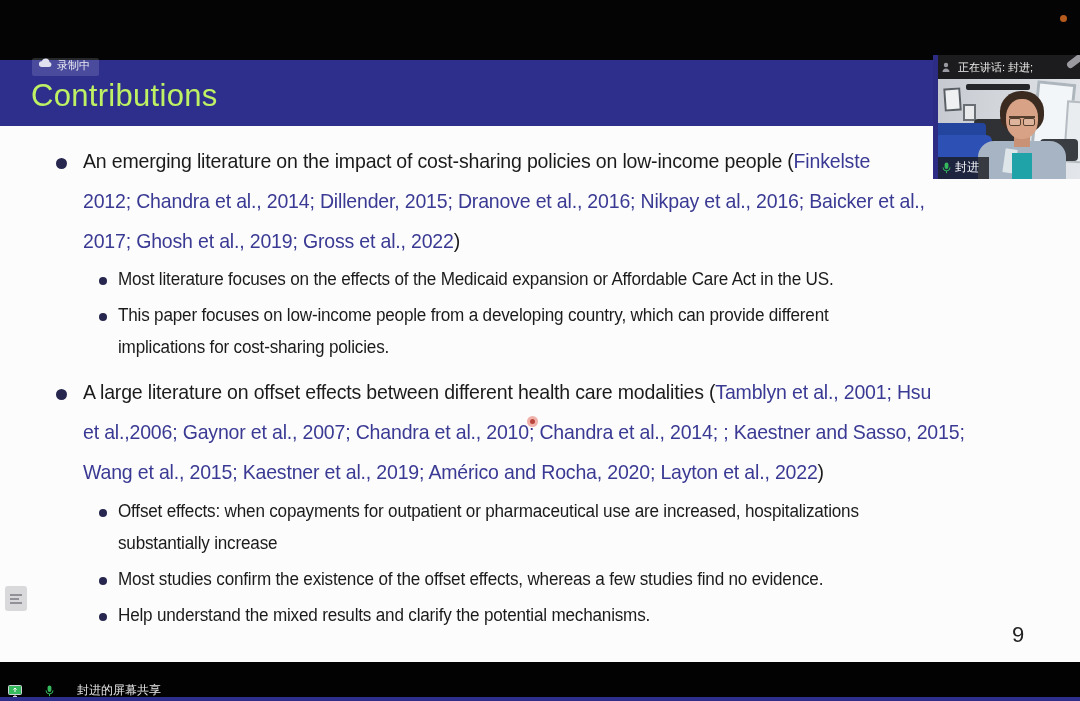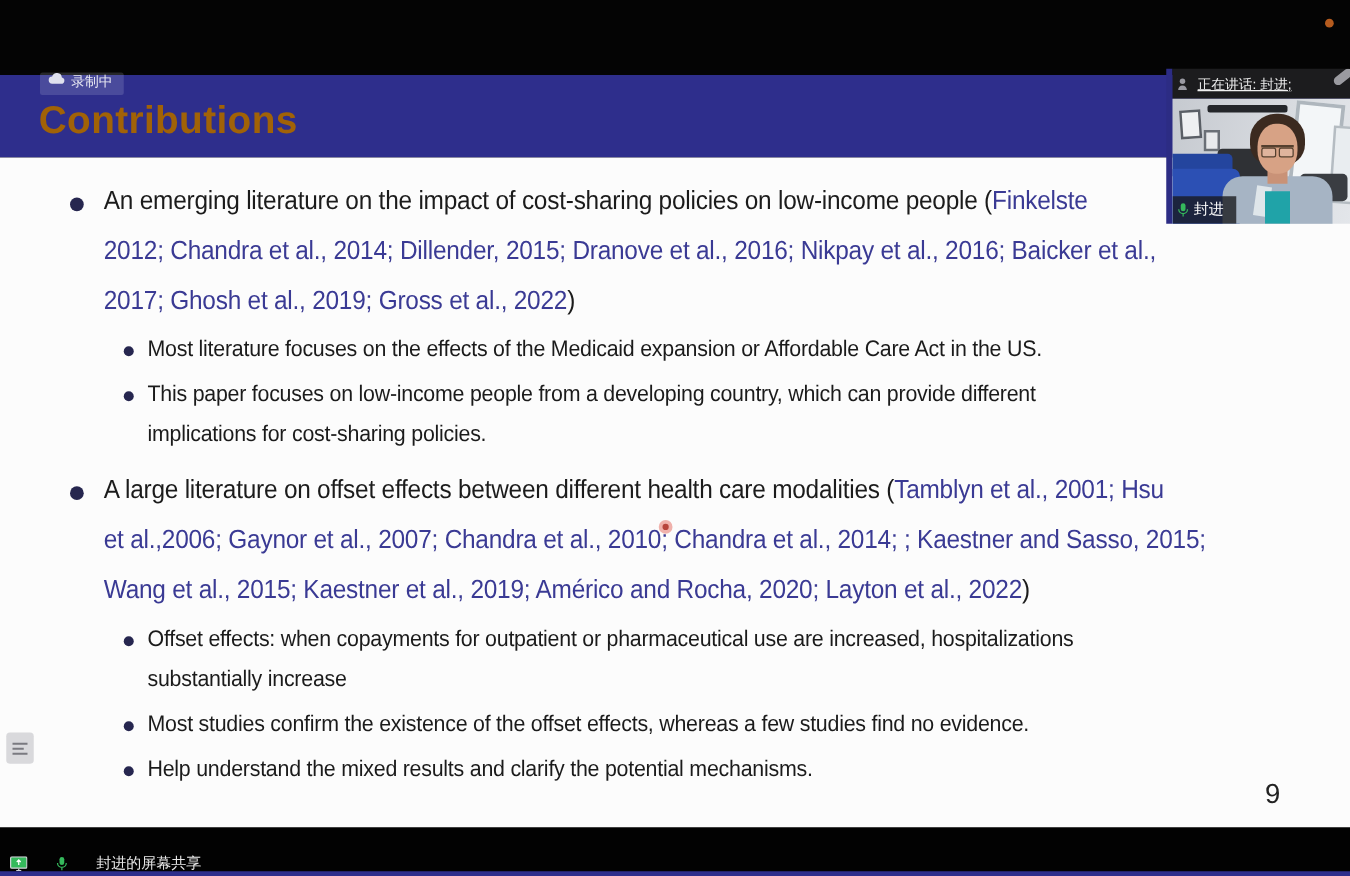--- a/index.html
+++ b/index.html
@@ -1,39 +1,39 @@
 <!DOCTYPE html>
 <html><head>
 <meta charset="utf-8">
 <style>
   html,body{margin:0;padding:0;background:#000;}
   #stage{position:relative;width:1080px;height:701px;background:#040404;overflow:hidden;
          font-family:"Liberation Sans",sans-serif;}
   
   .slide-header{position:absolute;left:0;top:60px;width:1080px;height:66px;background:#2e2e8c;}
   .slide-body{position:absolute;left:0;top:126px;width:1080px;height:536px;background:#fcfcfc;}
-  .slide-title{position:absolute;left:31px;top:78px;font-size:31px;color:#a16207;letter-spacing:.3px;font-weight:bold;}
+  .slide-title{position:absolute;left:31px;top:78px;font-size:31px;color:#bef264;letter-spacing:.3px;}
   .line{position:absolute;white-space:nowrap;transform-origin:left top;color:#1b1b1b;}
   .lv1{font-size:21px;letter-spacing:-.2px;transform:scaleX(.93);}
   .lv2{font-size:18px;letter-spacing:-.2px;transform:scaleX(.95);}
   .cite{color:#3a3a94;}
   .dot1{position:absolute;width:11px;height:11px;border-radius:50%;background:#26264f;}
   .dot2{position:absolute;width:8px;height:8px;border-radius:50%;background:#26264f;}
   .page-num{position:absolute;left:1012px;top:622px;font-size:22px;color:#222;}
   .pointer{position:absolute;left:527px;top:416px;width:11px;height:11px;border-radius:50%;
            background:rgba(229,115,104,.55);}
   .pointer span{position:absolute;left:3px;top:3px;width:5px;height:5px;border-radius:50%;background:#b8453c;}
   
   .rec-badge{position:absolute;left:32px;top:58px;height:18px;display:flex;gap:5px;
              padding:0 9px 0 6px;background:rgba(225,228,244,.16);border-radius:2px;
              color:#e9e9f2;font-size:11px;}
   
   .video-panel{position:absolute;left:933px;top:55px;width:147px;height:124px;border-left:5px solid #2c2c84;box-sizing:border-box;}
   .video-banner{position:relative;height:24px;background:#1c1c1e;display:flex;align-items:center;gap:5px;
-                padding:0 3px;color:#efefef;font-size:11px;overflow:hidden;text-decoration:underline;}
+                padding:0 3px;color:#efefef;font-size:11px;overflow:hidden;}
   .pin-wedge{position:absolute;right:-3px;top:3px;width:17px;height:7px;background:#9a9aa0;border-radius:4px;
              transform:rotate(-38deg);}
   .video-frame{position:relative;width:142px;height:100px;overflow:hidden;
                background:linear-gradient(100deg,#c6cad0 0%,#d8dbe0 60%,#e3e6ea 100%);text-align:right;}
   .beam{position:absolute;left:28px;top:5px;width:64px;height:6px;background:#24262a;border-radius:2px;}
   .win1{position:absolute;right:7px;top:3px;width:33px;height:60px;background:#f3f6f8;border:3px solid #aeb6bd;transform:rotate(6deg);}
   .win2{position:absolute;right:-7px;top:22px;width:18px;height:58px;background:#e9edf0;border:2px solid #b5bcc2;transform:rotate(4deg);}
   .art1{position:absolute;left:6px;top:9px;width:13px;height:19px;background:#eef0f2;border:2px solid #5a5f66;transform:rotate(-4deg);}
   .art2{position:absolute;left:25px;top:25px;width:9px;height:13px;background:#e8eaec;border:2px solid #6a6f76;}
   .sofa-back{position:absolute;left:-4px;top:44px;width:52px;height:18px;background:#24459e;border-radius:4px;}

